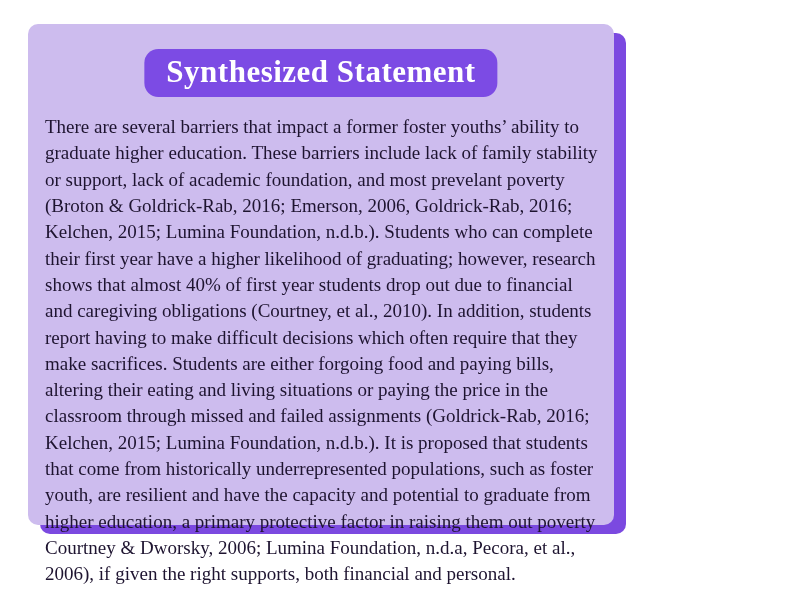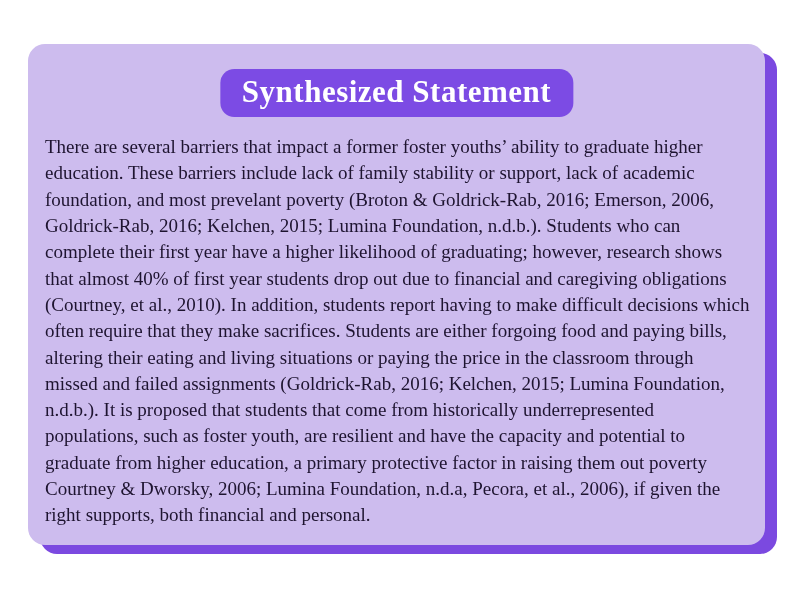--- a/index.html
+++ b/index.html
@@ -15,25 +15,25 @@
   .page {
     position: relative;
     width: 800px;
     height: 600px;
     background: #ffffff;
   }
 
   .card {
     position: absolute;
     left: 28px;
-    top: 44px;
-    width: 737px;
+    top: 24px;
+    width: 586px;
     height: 501px;
     background: #cdbcee;
-    border-radius: 17px;
+    border-radius: 10px;
     box-shadow: 12px 9px 0 0 #7b49e0;
   }
 
   .badge {
     position: absolute;
     left: 50%;
     transform: translateX(-50%);
     top: 25px;
     background: #7c4be4;
     border-radius: 14px;

